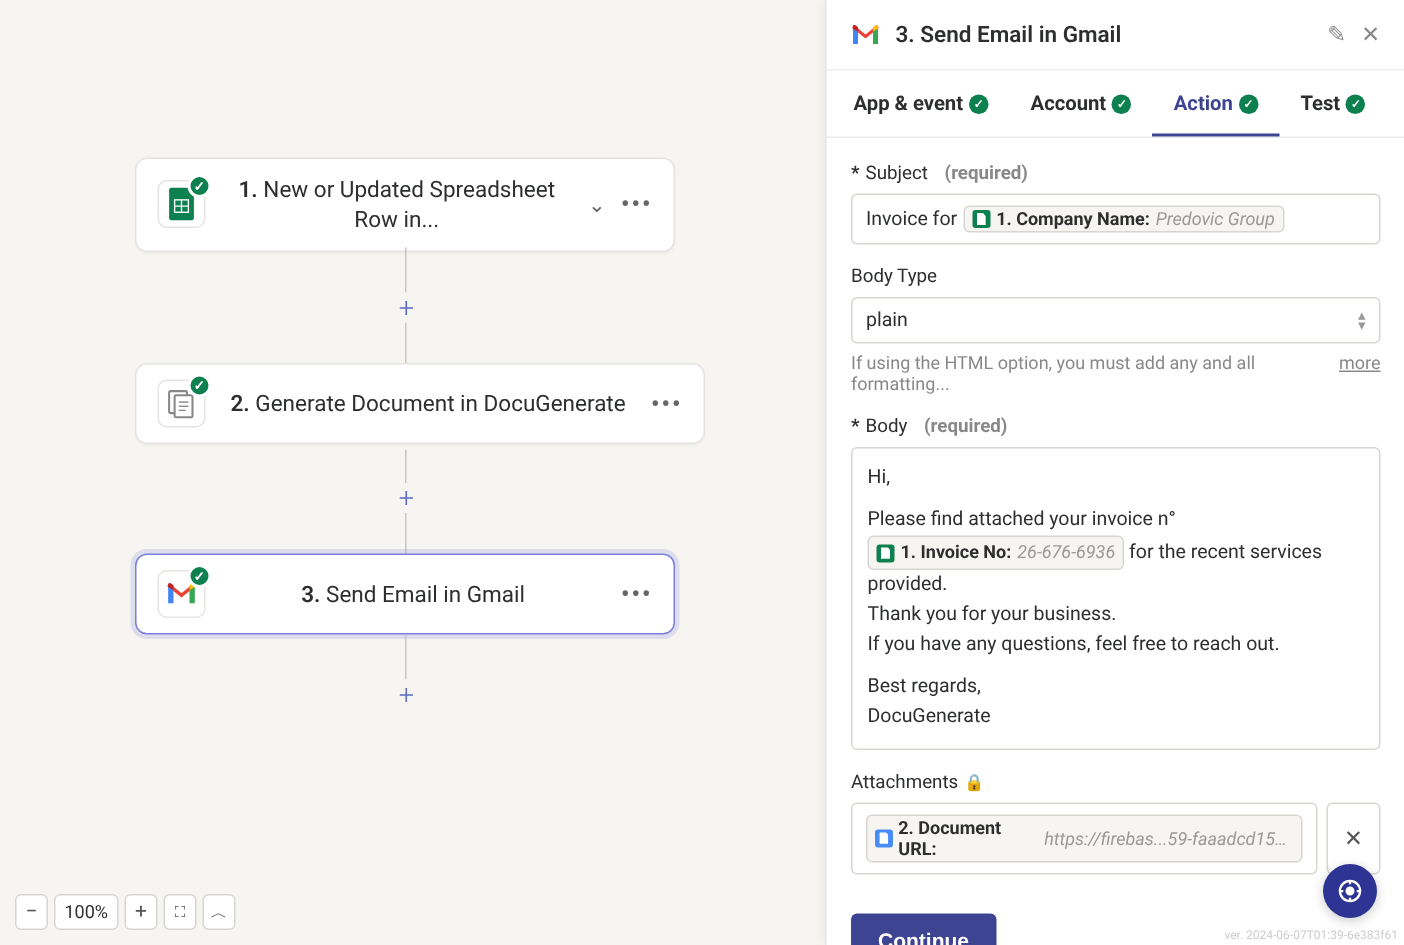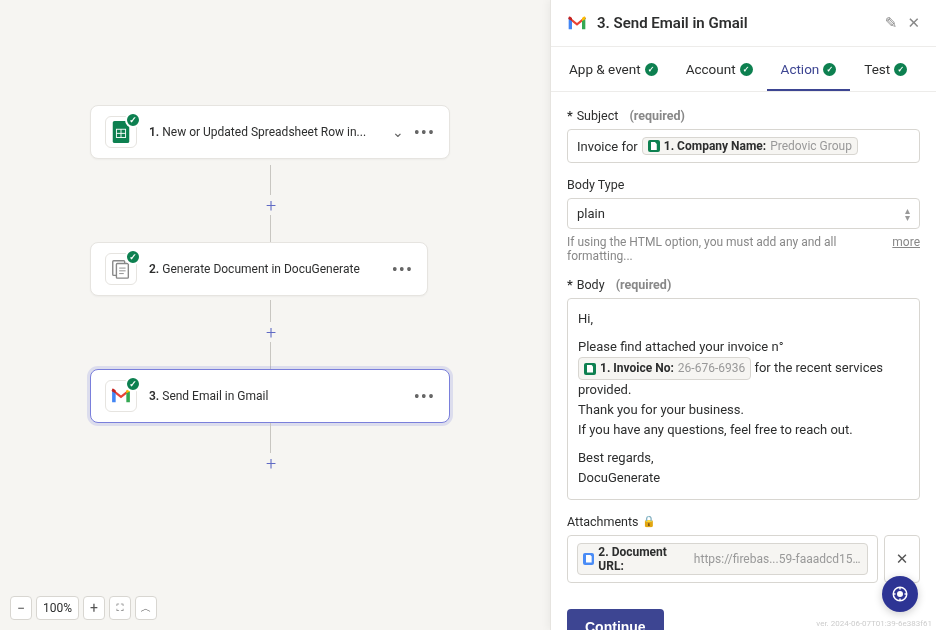--- a/index.html
+++ b/index.html
@@ -12,21 +12,21 @@
 .node.selected { border: 1.5px solid #7a7fdb; box-shadow: 0 0 0 3px rgba(122,127,219,0.2); }
 
 .node-icon { width: 32px; height: 32px; border-radius: 6px; display: flex; align-items: center; justify-content: center; position: relative; flex-shrink: 0; }
 .node-icon.sheets { background: #fff; border: 1px solid #e6e4e0; }
 .node-icon.docu { background: #fff; border: 1px solid #e6e4e0; }
 .node-icon.gmail { background: #fff; border: 1px solid #e6e4e0; }
 
 .check-badge { position: absolute; top: -5px; right: -5px; width: 16px; height: 16px; background: #0d8050; border-radius: 50%; display: flex; align-items: center; justify-content: center; border: 2px solid #fff; }
 .check-badge::after { content: '✓'; color: #fff; font-size: 9px; font-weight: bold; }
 
-.node-text { font-size: 12px; line-height: 1.35; flex: 1; }
+.node-text { font-size: 15px; line-height: 1.35; flex: 1; text-align: center; }
 .node-text b { font-weight: 600; }
 
 .node-actions { display: flex; gap: 10px; align-items: center; color: #666; }
 .chevron-down { font-size: 14px; }
 .more-dots { font-size: 18px; letter-spacing: 1px; cursor: pointer; }
 
 .connector { position: absolute; width: 1px; background: #c8c6c1; left: 270px; }
 .plus-btn { position: absolute; left: 261px; width: 20px; height: 20px; color: #5f6ac4; font-size: 18px; font-weight: 300; display: flex; align-items: center; justify-content: center; cursor: pointer; background: #f6f5f2; }
 
 
@@ -35,40 +35,40 @@
 .zoom-pct { height: 24px; padding: 0 6px; background: #fff; border: 1px solid #d8d6d1; border-radius: 4px; display: flex; align-items: center; font-size: 12px; }
 
 
 .panel { position: absolute; right: 0; top: 0; width: 386px; height: 630px; background: #fff; border-left: 1px solid #e6e4e0; display: flex; flex-direction: column; box-shadow: -2px 0 8px rgba(0,0,0,0.05); }
 
 .panel-header { padding: 14px 16px; border-bottom: 1px solid #edecea; display: flex; align-items: center; gap: 10px; }
 .panel-title { font-size: 15px; font-weight: 600; flex: 1; }
 .hdr-icon { color: #888; cursor: pointer; font-size: 15px; }
 
 .tabs { display: flex; border-bottom: 1px solid #edecea; padding: 0 4px; }
-.tab { padding: 14px 14px 12px 14px; font-size: 13.5px; font-weight: 400; color: #2d2e2e; cursor: pointer; display: flex; align-items: center; gap: 4px; border-bottom: 2px solid transparent; }
+.tab { padding: 14px 14px 12px 14px; font-size: 13.5px; font-weight: 700; color: #2d2e2e; cursor: pointer; display: flex; align-items: center; gap: 4px; border-bottom: 2px solid transparent; }
 .tab.active { color: #3d4592; border-bottom-color: #3d4592; }
 .tab-check { width: 13px; height: 13px; background: #0d8050; border-radius: 50%; display: inline-flex; align-items: center; justify-content: center; }
 .tab-check::after { content: '✓'; color: #fff; font-size: 8px; font-weight: bold; }
 
 .panel-body { flex: 1; overflow-y: auto; padding: 16px; }
 
 .field-label { font-size: 12.5px; color: #2d2e2e; margin-bottom: 6px; display: flex; align-items: center; gap: 4px; }
 .field-label .req { color: #888; font-weight: bold; }
 .asterisk { font-weight: bold; }
 
 .field-box { border: 1px solid #d8d6d1; border-radius: 4px; padding: 7px 9px; font-size: 13px; background: #fff; width: 100%; margin-bottom: 14px; display: flex; align-items: center; flex-wrap: wrap; gap: 4px; }
 .field-box.select { justify-content: space-between; cursor: pointer; }
 .select-arrows { color: #999; font-size: 10px; line-height: 7px; }
 
 .pill { display: inline-flex; align-items: center; gap: 4px; background: #f6f5f2; border: 1px solid #d8d6d1; border-radius: 4px; padding: 1px 5px; font-size: 12px; }
 .pill-icon { width: 12px; height: 12px; background: #0d8050; border-radius: 2px; display: inline-flex; align-items: center; justify-content: center; }
 .pill-icon.doc { background: #4a8cf6; }
 .pill-icon::after { content: ''; width: 6px; height: 8px; background: #fff; clip-path: polygon(0 0, 70% 0, 100% 25%, 100% 100%, 0 100%); }
-.pill-val { color: #999; }
+.pill-val { color: #999; font-style: italic; }
 
 .help-text { font-size: 12px; color: #888; margin: -8px 0 14px 0; display: flex; justify-content: space-between; }
 .help-text a { color: #888; text-decoration: underline; cursor: pointer; }
 
 .body-box { border: 1px solid #d8d6d1; border-radius: 4px; padding: 10px; font-size: 13px; line-height: 1.55; margin-bottom: 14px; }
 .body-box .pill { vertical-align: middle; }
 
 .attach-row { display: flex; gap: 6px; margin-bottom: 14px; }
 .attach-input { flex: 1; }
 .remove-btn { width: 36px; border: 1px solid #d8d6d1; border-radius: 4px; display: flex; align-items: center; justify-content: center; cursor: pointer; color: #555; font-size: 15px; }
@@ -110,21 +110,21 @@
     <div class="node-actions">
       <span class="chevron-down">⌄</span>
       <span class="more-dots">•••</span>
     </div>
   </div>
 
   <div class="connector" style="top:165px; height:30px;"></div>
   <div class="plus-btn" style="top:195px;">+</div>
   <div class="connector" style="top:215px; height:27px;"></div>
 
-  <div class="node" style="left:90px; top:242px; width:338px;">
+  <div class="node" style="left:90px; top:242px; width:380px;">
     <div class="node-icon docu">
       <svg class="docu-svg" viewBox="0 0 24 24">
           <rect x="3" y="3" width="13" height="16" rx="1" fill="none" stroke="#888" stroke-width="1.5"></rect>
           <rect x="7" y="6" width="13" height="16" rx="1" fill="#fff" stroke="#888" stroke-width="1.5"></rect>
           <line x1="10" y1="11" x2="17" y2="11" stroke="#888" stroke-width="1"></line>
           <line x1="10" y1="14" x2="17" y2="14" stroke="#888" stroke-width="1"></line>
           <line x1="10" y1="17" x2="15" y2="17" stroke="#888" stroke-width="1"></line>
         </svg>
       <span class="check-badge"></span>
     </div>

